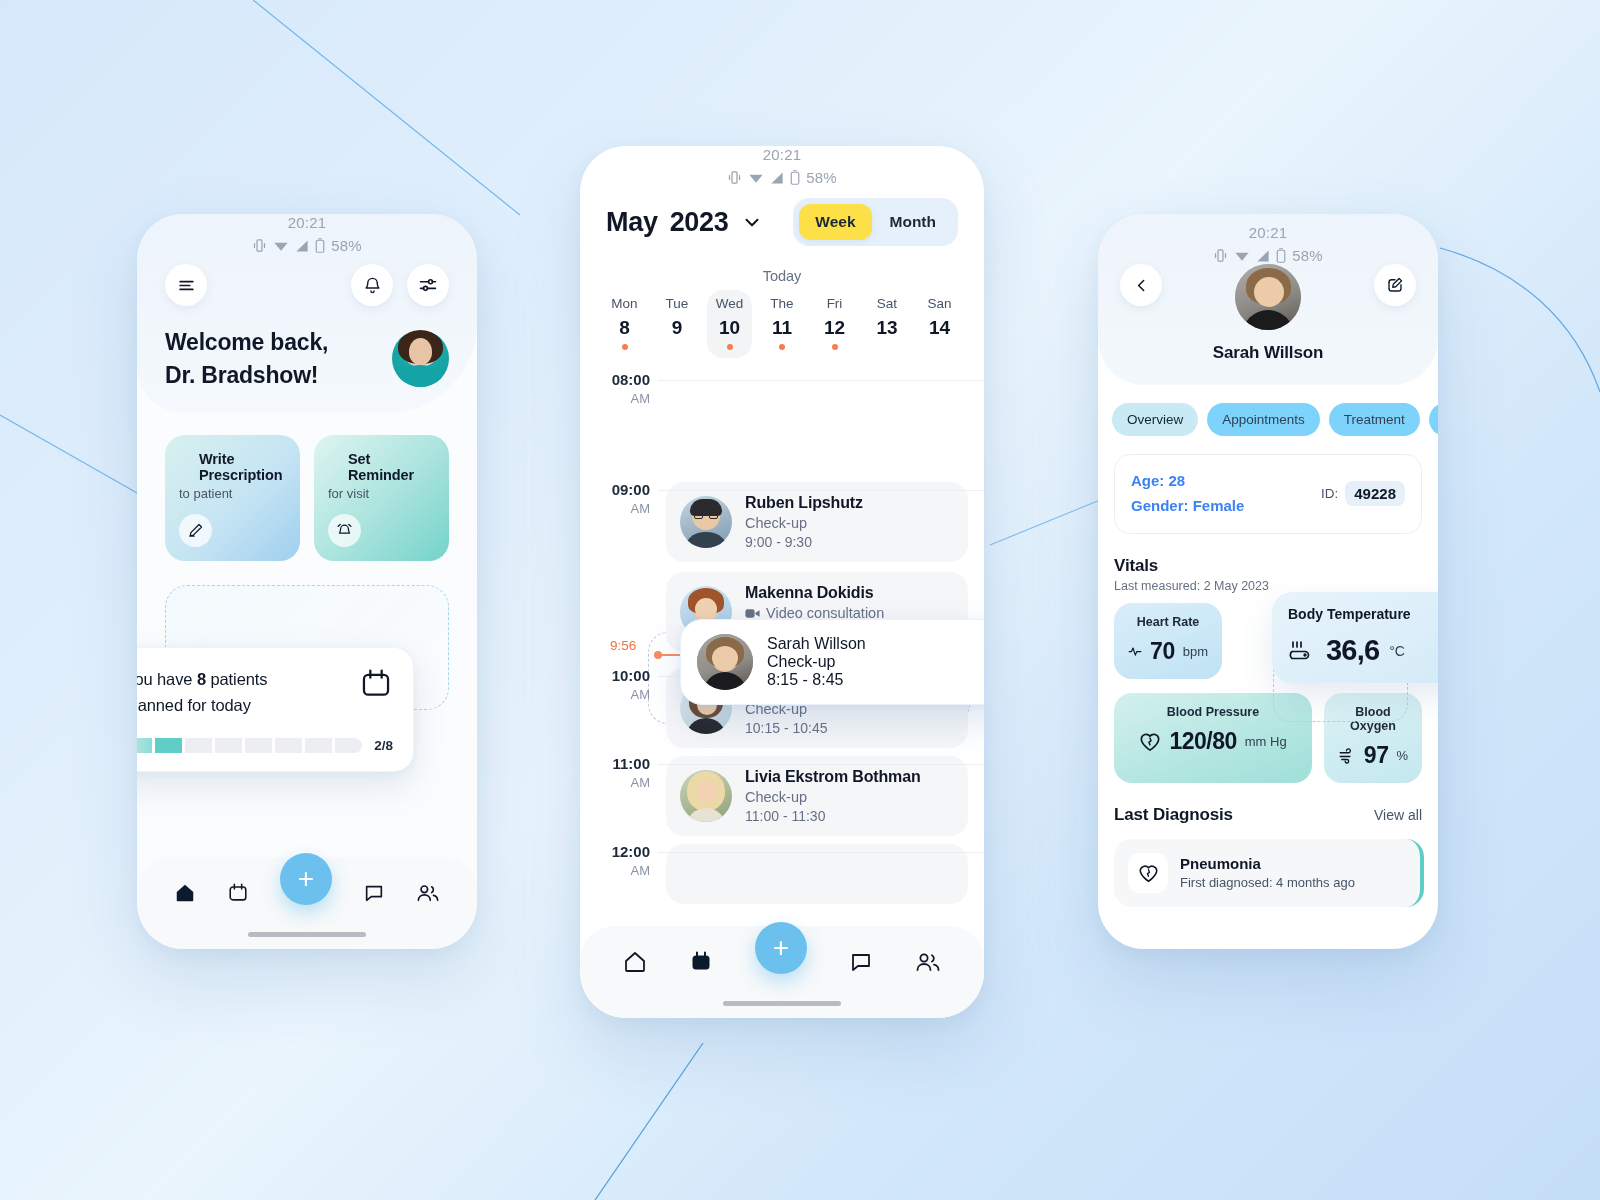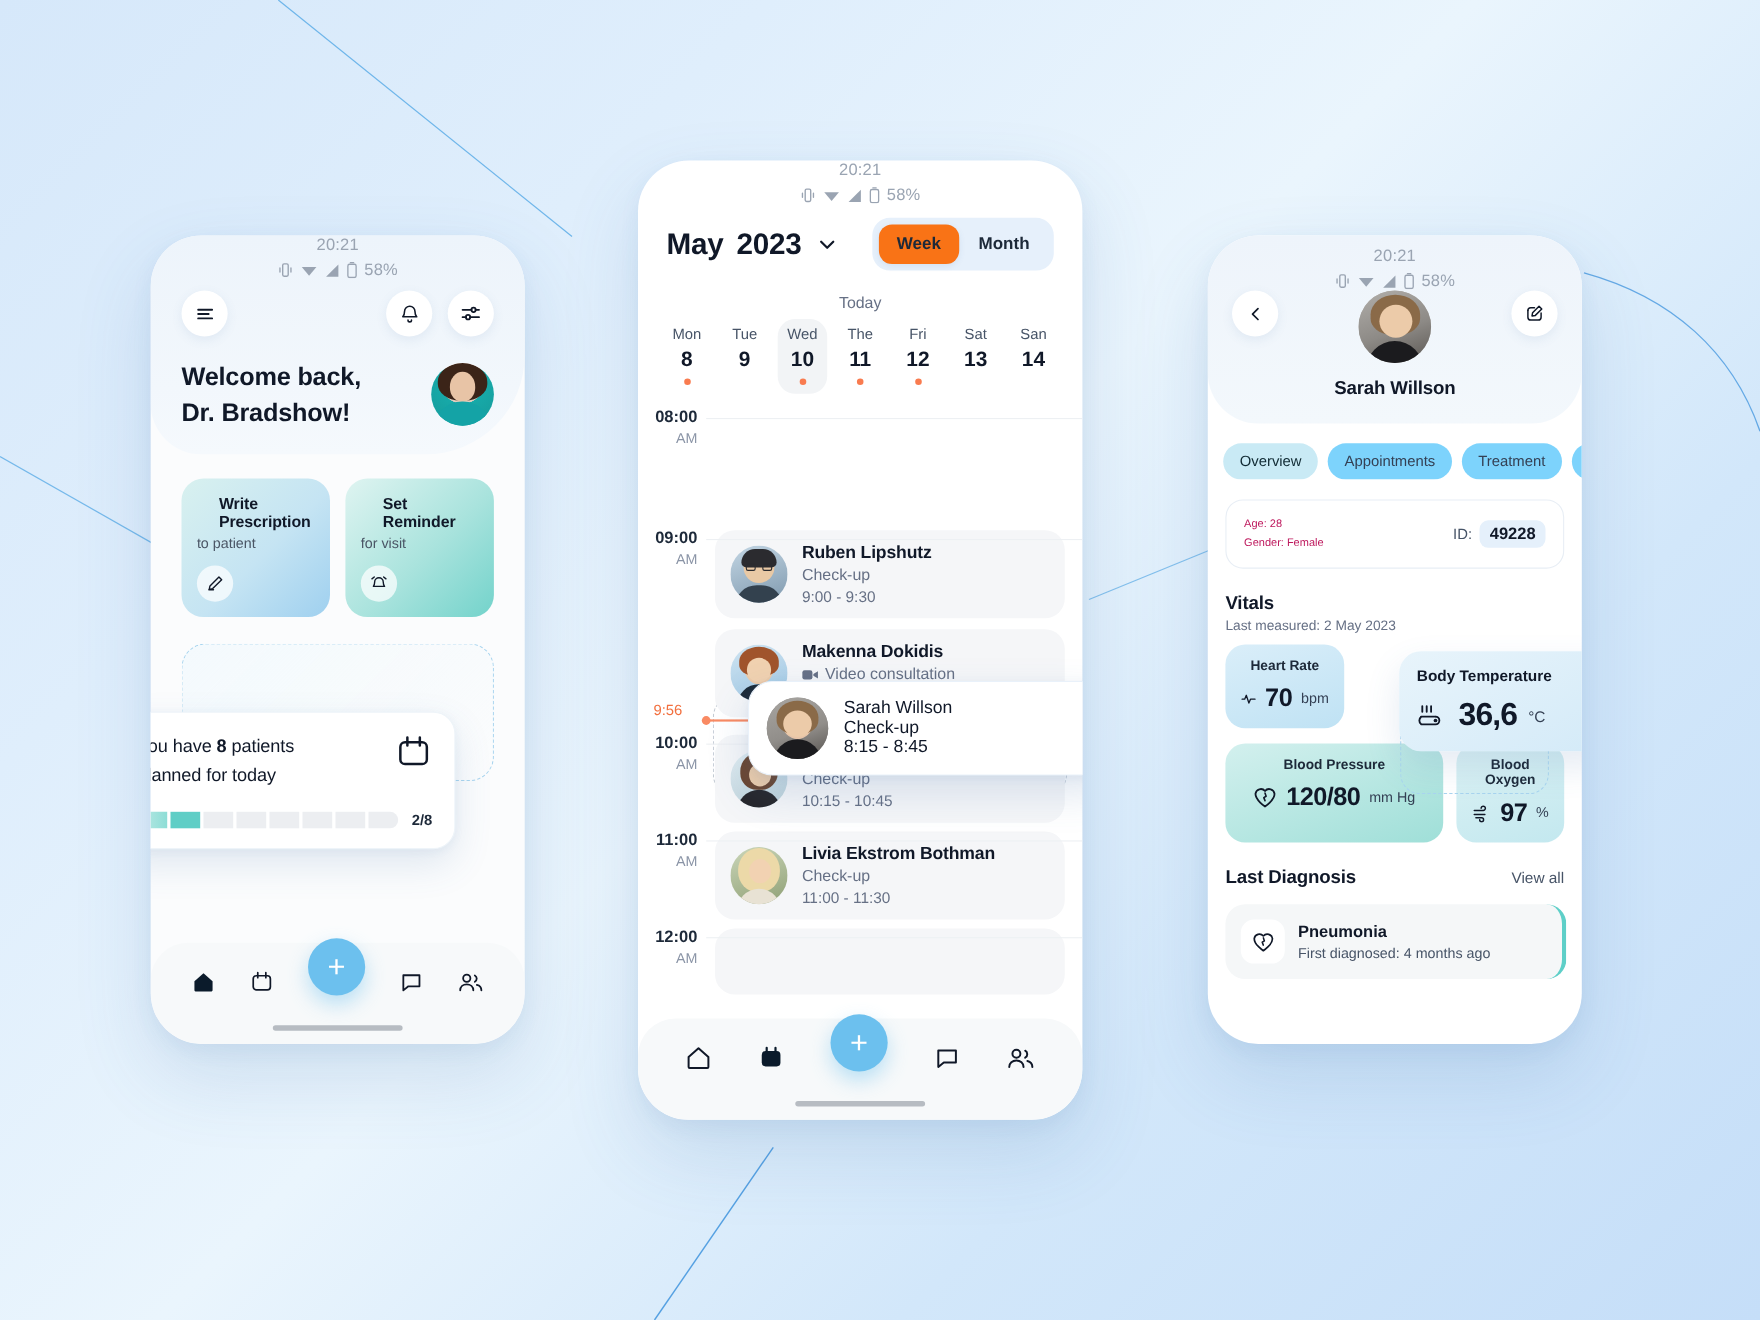--- a/index.html
+++ b/index.html
@@ -119,31 +119,31 @@
   .p2-head { padding: 12px 26px 0; display: flex; align-items: center; justify-content: space-between; }
   .month-title { display: flex; align-items: center; gap: 12px; }
   .month-title .mt { font-size: 27px; font-weight: 700; letter-spacing: -.3px; }
   .month-title .yr { font-size: 27px; font-weight: 700; letter-spacing: -.3px; }
   .seg {
     background: #e6f0fb; border-radius: 16px; padding: 6px; display: flex; gap: 2px;
   }
   .seg span {
     padding: 9px 16px; font-size: 15.5px; font-weight: 600; border-radius: 12px; color: #1d2939;
   }
-  .seg span.on { background: #f97316; box-shadow: 0 2px 6px rgba(60,110,170,.10); }
+  .seg span.on { background: #fde047; box-shadow: 0 2px 6px rgba(60,110,170,.10); }
   .today-label { text-align: center; font-size: 14.5px; color: #667085; margin-top: 22px; }
   .week-row { display: flex; justify-content: space-between; padding: 6px 22px 0; }
   .day { width: 45px; text-align: center; padding: 6px 0 8px; border-radius: 16px; }
   .day.sel { background: #f2f4f6; }
   .day .dn { font-size: 13.5px; color: #475467; }
   .day .dd { font-size: 19px; font-weight: 700; margin-top: 6px; }
   .day .dot { width: 6px; height: 6px; border-radius: 50%; background: #f97b4f; margin: 5px auto 0; }
   .day .dot.off { background: transparent; }
 
-  .agenda { position: relative; margin-top: 14px; padding-left: 0; }
+  .agenda { position: relative; margin-top: 14px; padding-left: 16px; }
   .row {
     display: flex; align-items: flex-start; gap: 0; position: relative;
   }
   .timecol { width: 62px; flex: none; text-align: right; padding-right: 8px; }
   .timecol .t1 { font-size: 15px; font-weight: 700; color: #1d2939; line-height: 1.1; }
   .timecol .t2 { font-size: 13px; color: #8a94a6; margin-top: 2px; }
   .hline { position: absolute; left: 62px; right: 0; top: 8px; height: 1px; background: #edf0f3; }
   .appt {
     margin: 0 16px 0 8px; flex: 1; background: #f5f6f8; border-radius: 18px;
     padding: 12px 14px; display: flex; gap: 13px; align-items: center;
@@ -187,21 +187,21 @@
   .p3-tabs { display: flex; gap: 9px; padding: 18px 0 0 14px; overflow: hidden; align-items: center; }
   .p3-tabs span {
     flex: none; background: #7dd3fc; border-radius: 18px; padding: 9px 15px;
     font-size: 13.5px; color: #344054; white-space: nowrap;
   }
   .p3-tabs span.on { background: #c9eaf5; color: #102a33; }
   .info-card {
     margin: 18px 16px 0; border: 1px solid #e8eef5; border-radius: 16px;
     padding: 14px 16px; display: flex; align-items: center; justify-content: space-between;
   }
-  .info-left div { font-size: 10px; color: #be185d; line-height: 1.65; }
+  .info-left div { font-size: 15px; color: #3b82f6; line-height: 1.65; font-weight: bold; }
   .info-right { display: flex; align-items: center; gap: 7px; font-size: 13.5px; color: #475467; }
   .id-pill { background: #e5f0fb; border-radius: 8px; padding: 4px 9px; font-size: 15px; font-weight: 700; color: #101828; }
 
   .vitals-head { padding: 22px 16px 0; }
   .vitals-head h3 { font-size: 17px; font-weight: 700; letter-spacing: -.15px; }
   .vitals-head p { font-size: 12.5px; color: #667085; margin-top: 3px; }
 
   .vit-row { display: flex; gap: 12px; padding: 10px 16px 0; }
   .vit {
     border-radius: 18px; padding: 12px 14px 14px; text-align: center;

